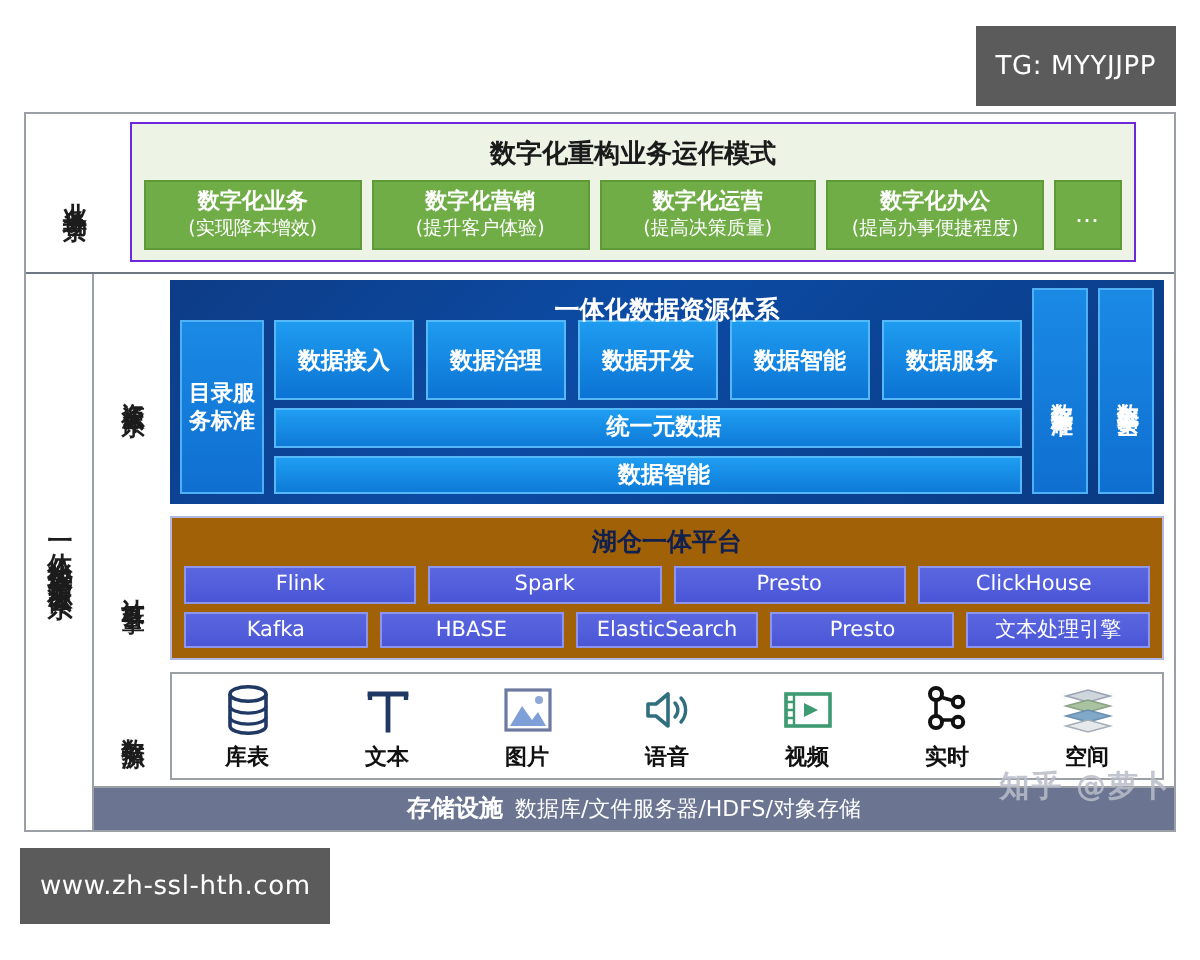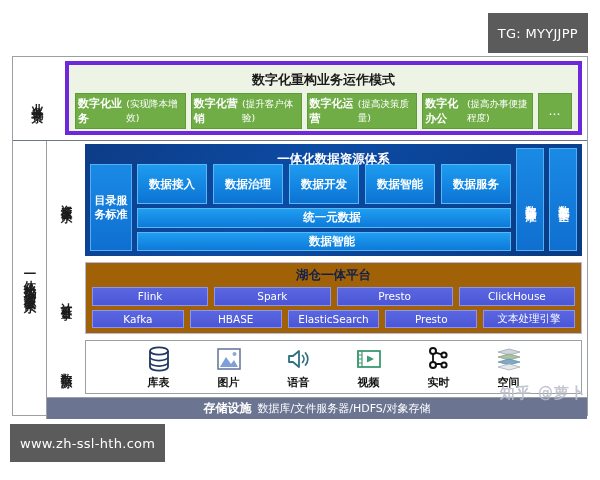--- a/index.html
+++ b/index.html
@@ -71,23 +71,23 @@
     font-weight: bold;
     color: #1c1c1c;
     letter-spacing: 3px;
     box-sizing: border-box;
     flex: 0 0 auto;
   }
   #lbl-business { width: 48px; font-size: 12px; }
 
   .business-panel {
     flex: 1;
-    margin: 4px 5px 5px 4px;
+    margin: 4px 19px 5px 4px;
     background: #edf3e5;
-    border: 4px solid #6d28d9;
+    border: 1px solid #6d28d9;
     box-sizing: border-box;
     display: flex;
     flex-direction: column;
     padding: 3px 6px 5px 6px;
   }
   .business-title {
     text-align: center;
     font-weight: bold;
     font-size: 13px;
     color: #1a1a1a;
@@ -97,21 +97,21 @@
     flex: 1;
     display: flex;
     gap: 5px;
     align-items: stretch;
   }
   .gcard {
     background: #70ad47;
     border: 1px solid #5e9a38;
     color: #ffffff;
     display: flex;
-    flex-direction: row;
+    flex-direction: column;
     align-items: center;
     justify-content: center;
     flex: 1 1 0;
     box-sizing: border-box;
     padding: 2px;
   }
   .gcard .t1 { font-size: 11px; font-weight: bold; line-height: 15px; }
   .gcard .t2 { font-size: 9.5px; line-height: 14px; }
   .gcard.ellipsis { flex: 0 0 34px; }
   .gcard.ellipsis .t1 { font-size: 12px; letter-spacing: 1px; font-weight: normal;}
@@ -403,20 +403,29 @@
               <svg width="24" height="26" viewBox="0 0 24 26">
                 <ellipse cx="12" cy="5" rx="9" ry="3.6" fill="none" stroke="#1f3864" stroke-width="1.8"></ellipse>
                 <path d="M3 5 v16 a9 3.6 0 0 0 18 0 V5" fill="none" stroke="#1f3864" stroke-width="1.8"></path>
                 <path d="M3 11 a9 3.6 0 0 0 18 0" fill="none" stroke="#1f3864" stroke-width="1.6"></path>
                 <path d="M3 16.5 a9 3.6 0 0 0 18 0" fill="none" stroke="#1f3864" stroke-width="1.6"></path>
               </svg>
             </div>
             <div class="src-cap">库表</div>
           </div>
 
+          <div class="src-item">
+            <div class="src-ico">
+              <svg width="24" height="26" viewBox="0 0 24 26">
+                <path d="M3 5 H21 M12 5 V23" fill="none" stroke="#1f3864" stroke-width="2.4" stroke-linecap="square"></path>
+                <path d="M3 5 V8 M21 5 V8" stroke="#1f3864" stroke-width="2.2"></path>
+              </svg>
+            </div>
+            <div class="src-cap">文本</div>
+          </div>
 
           <div class="src-item">
             <div class="src-ico">
               <svg width="26" height="24" viewBox="0 0 26 24">
                 <rect x="2" y="2" width="22" height="20" fill="#ffffff" stroke="#6b7a9e" stroke-width="1.6"></rect>
                 <circle cx="18.5" cy="7" r="2" fill="#8fa8d8"></circle>
                 <path d="M4 20 L10 10 L15 17 L18 13 L22 20 Z" fill="#7e9fd8"></path>
               </svg>
             </div>
             <div class="src-cap">图片</div>

